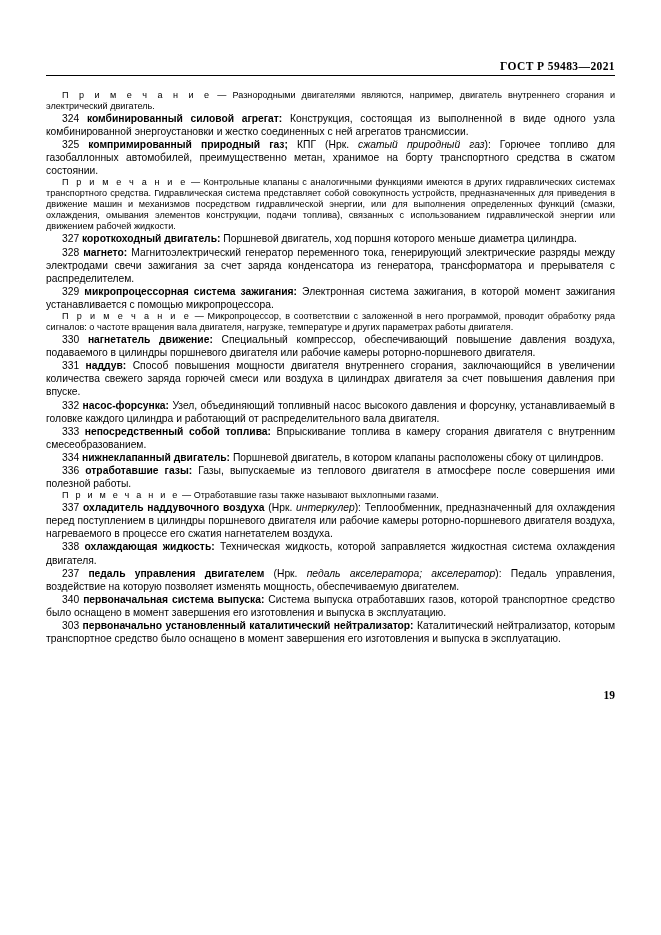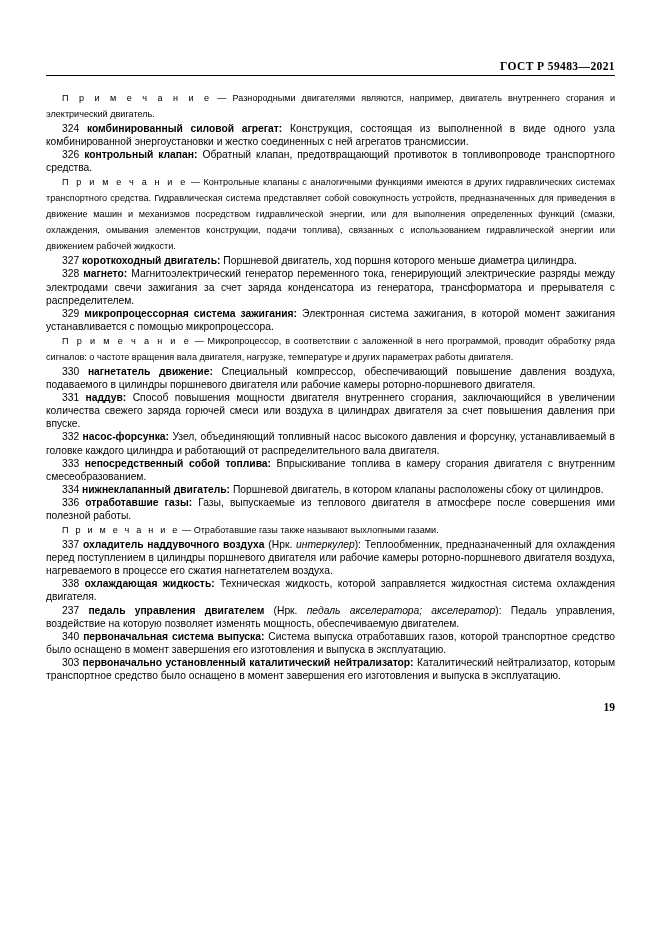--- a/index.html
+++ b/index.html
@@ -42,57 +42,57 @@
   p {
     margin: 0 0 0 0;
     padding: 0;
   }
   p.term {
     text-indent: 16px;
     margin-bottom: 0;
   }
   p.note {
     font-size: 9.1px;
-    line-height: 16px;
+    line-height: 11px;
     text-indent: 16px;
     text-align: justify;
   }
   .note-label {
     letter-spacing: 2.2px;
   }
   .num {
     font-weight: normal;
   }
   b {
     font-weight: bold;
   }
   i {
     font-style: italic;
   }
   .pagenum {
     position: absolute;
     right: 46px;
-    bottom: 28px;
+    bottom: 40px;
     font-family: "Liberation Serif", serif;
     font-size: 11.5px;
     font-weight: bold;
   }
 </style>
 </head>
 <body>
 
 <div class="page">
 
   <div class="header">ГОСТ Р 59483—2021</div>
   <div class="rule"></div>
 
   <div class="body">
       <p class="note"><span class="note-label">П р и м е ч а н и е</span><span> — Разнородными двигателями являются, например, двигатель внутреннего сгорания и электрический двигатель.</span></p>
       <p class="term"><span class="num">324 </span><b>комбинированный силовой агрегат:</b><span> Конструкция, состоящая из выполненной в виде одного узла комбинированной энергоустановки и жестко соединенных с ней агрегатов трансмиссии.</span></p>
-      <p class="term"><span class="num">326 </span><b>контрольный клапан:</b><span> Обратный клапан, предотвращающий противоток в топливопроводе транспортного средства.</span></p>
+      <p class="term"><span class="num">325 </span><b>компримированный природный газ;</b><span> КПГ (Нрк. <i>сжатый природный газ</i>): Горючее топливо для газобаллонных автомобилей, преимущественно метан, хранимое на борту транспортного средства в сжатом состоянии.</span></p>
       <p class="note"><span class="note-label">П р и м е ч а н и е</span><span> — Контрольные клапаны с аналогичными функциями имеются в других гидравлических системах транспортного средства. Гидравлическая система представляет собой совокупность устройств, пред­назначенных для приведения в движение машин и механизмов посредством гидравлической энергии, или для выполнения определенных функций (смазки, охлаждения, омывания элементов конструкции, подачи топлива), свя­занных с использованием гидравлической энергии или движением рабочей жидкости.</span></p>
       <p class="term"><span class="num">327 </span><b>короткоходный двигатель:</b><span> Поршневой двигатель, ход поршня которого меньше диаметра цилиндра.</span></p>
       <p class="term"><span class="num">328 </span><b>магнето:</b><span> Магнитоэлектрический генератор переменного тока, генерирующий электрические разряды между электродами свечи зажигания за счет заряда конденсатора из генератора, трансформатора и прерыва­теля с распределителем.</span></p>
       <p class="term"><span class="num">329 </span><b>микропроцессорная система зажигания:</b><span> Электронная система зажигания, в которой мо­мент зажигания устанавливается с помощью микропроцессора.</span></p>
       <p class="note"><span class="note-label">П р и м е ч а н и е</span><span> — Микропроцессор, в соответствии с заложенной в него программой, проводит обработку ряда сигналов: о частоте вращения вала двигателя, нагрузке, температуре и других параметрах работы двигателя.</span></p>
       <p class="term"><span class="num">330 </span><b>нагнетатель движение:</b><span> Специальный компрессор, обеспечивающий повышение давления воздуха, подаваемого в цилиндры поршневого двигателя или рабочие камеры роторно-поршневого двигателя.</span></p>
       <p class="term"><span class="num">331 </span><b>наддув:</b><span> Способ повышения мощности двигателя внутреннего сгорания, заключающийся в увеличении количества свежего заряда горючей смеси или воздуха в цилиндрах двигателя за счет по­вышения давления при впуске.</span></p>
       <p class="term"><span class="num">332 </span><b>насос-форсунка:</b><span> Узел, объединяющий топливный насос высокого давления и форсунку, устанавливаемый в головке каждого цилиндра и работающий от распределительного вала двигателя.</span></p>
       <p class="term"><span class="num">333 </span><b>непосредственный собой топлива:</b><span> Впрыскивание топлива в камеру сгорания двигателя с внутренним смесеобразованием.</span></p>
       <p class="term"><span class="num">334 </span><b>нижнеклапанный двигатель:</b><span> Поршневой двигатель, в котором клапаны расположены сбоку от цилиндров.</span></p>

